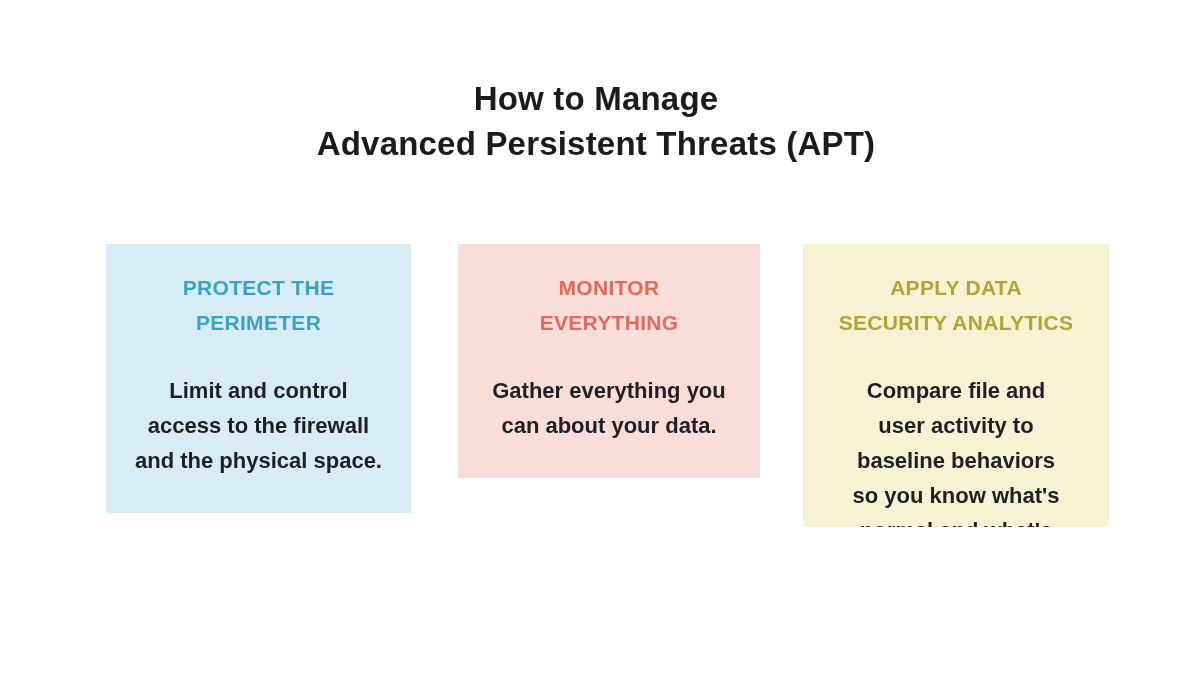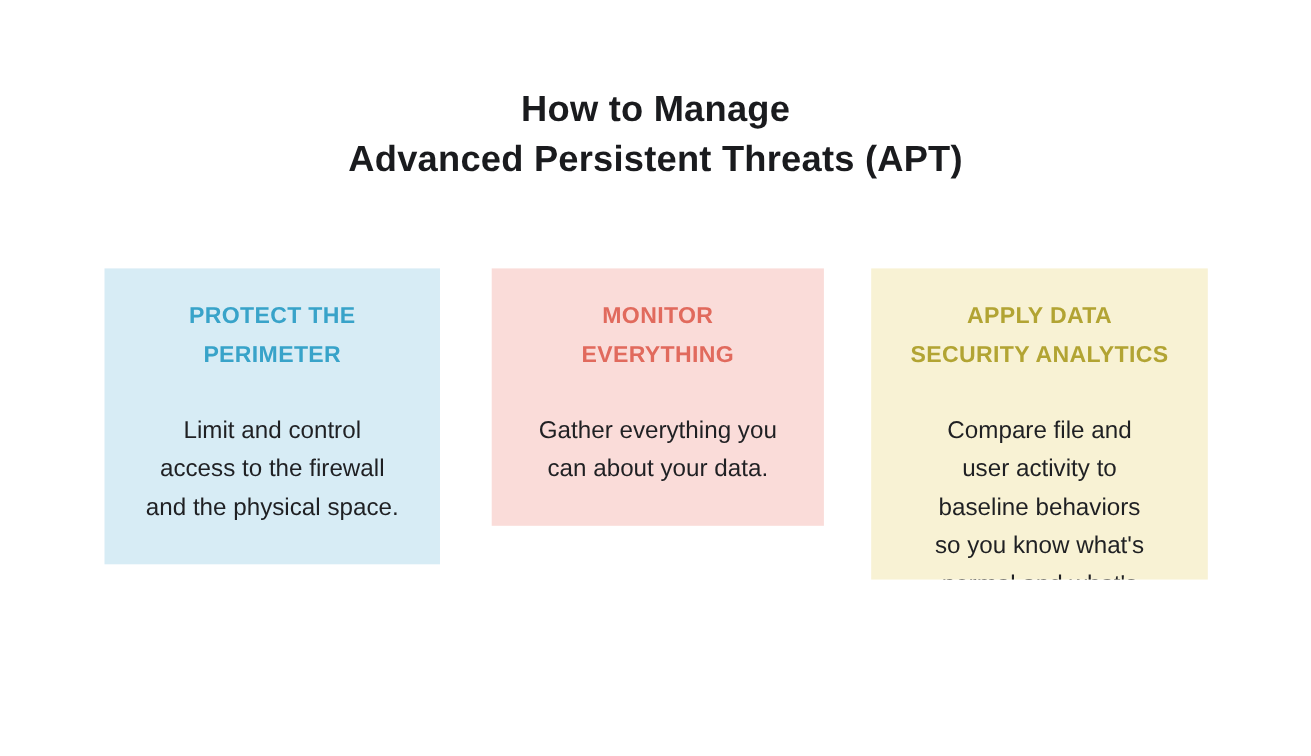--- a/index.html
+++ b/index.html
@@ -28,36 +28,37 @@
     color: #1a1b1e;
     white-space: pre-line;
     letter-spacing: 0.2px;
   }
   .card {
     position: absolute;
     top: 244px;
     box-sizing: border-box;
     padding: 26px 10px 0 10px;
     text-align: center;
+    margin-left: 11px;
   }
   .card-1 { left: 95px;  width: 305px; height: 269px; }
   .card-2 { left: 447px; width: 302px; height: 234px; }
   .card-3 { left: 792px; width: 306px; height: 370px; }
   .card-heading {
     margin: 0;
     font-size: 21px;
     font-weight: 700;
     line-height: 35px;
     letter-spacing: 0.3px;
     white-space: pre-line;
   }
   .card-body {
     margin: 33px 0 0 0;
     font-size: 22px;
-    font-weight: 400;
+    font-weight: 700;
     line-height: 35px;
     color: #1f2023;
     white-space: pre-line;
   }
 </style>
 </head>
 <body>
 
 <div class="canvas">
 

